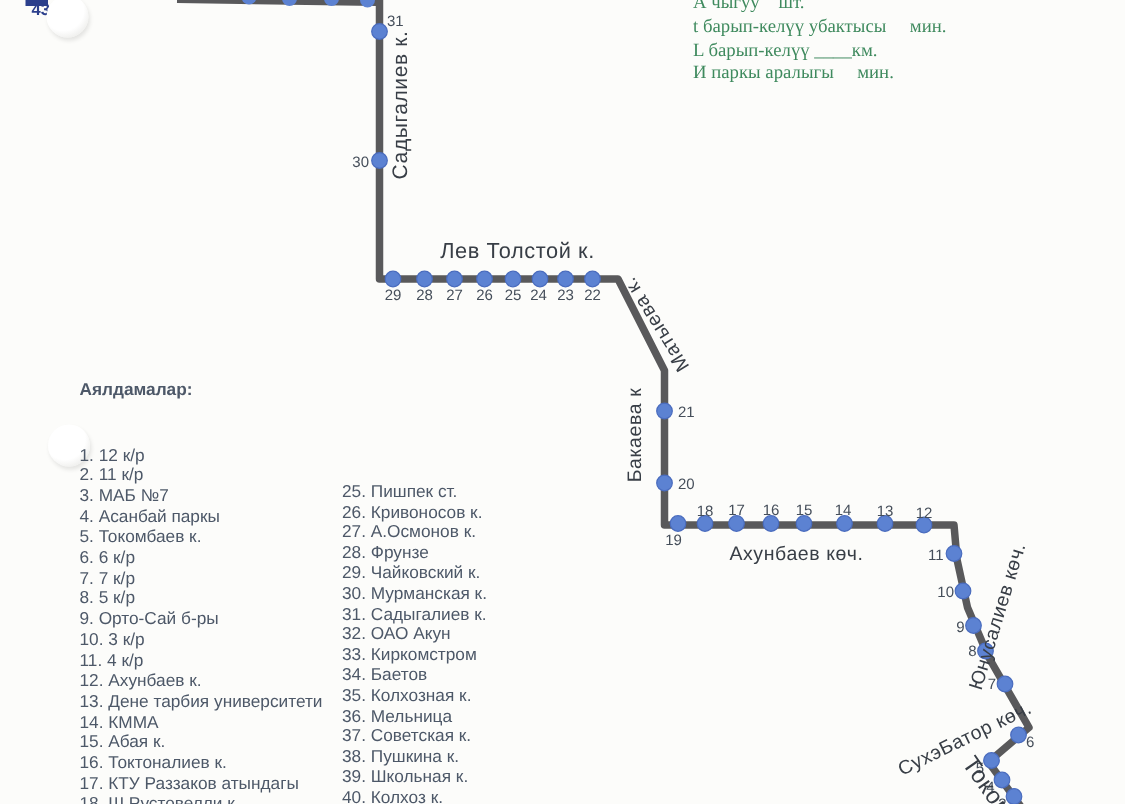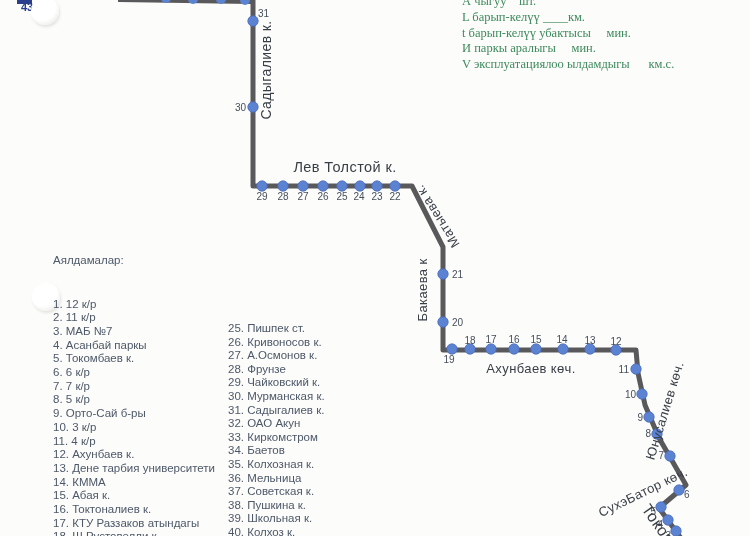--- a/index.html
+++ b/index.html
@@ -25,21 +25,21 @@
     position:absolute;left:462px;top:-6px;
     font-family:"Liberation Serif", serif;
     font-size:12.5px;line-height:15.8px;color:#3f8a5e;
     white-space:pre;
   }
   
   .stoplist{
     position:absolute;font-size:11.5px;line-height:13.7px;color:#4d5868;
     white-space:pre;
   }
-  .stoplist .title{font-weight:normal;margin-bottom:2px;}
+  .stoplist .title{font-weight:bold;margin-bottom:2px;}
   .list-left{left:53px;top:227px;}
   .list-right{left:228px;top:322px;line-height:13.6px;}
   svg text{font-family:"Liberation Sans", sans-serif;}
 </style>
 </head>
 <body>
 
 <svg class="layer" width="750" height="536" viewBox="0 0 750 536">
     <path d="M118,0 L251,2" fill="none" stroke="#59595b" stroke-width="4"></path>
     <circle cx="166" cy="-2" r="5" fill="#5c82d2"></circle>
@@ -114,20 +114,20 @@
     <text transform="translate(645,496) rotate(-26)" text-anchor="middle" fill="#383e46" font-size="13" letter-spacing="0.4">СухэБатор көч.</text>
     <text transform="translate(641,509) rotate(55)" text-anchor="start" fill="#383e46" font-size="16" letter-spacing="0.4">Токомбаев</text>
   </svg>
 
 <div class="corner-bar"></div>
 <div class="corner-num">431</div>
 
 <div class="punch p1"></div>
 <div class="punch p2"></div>
 
-<div class="legend"><div>А чыгуу    шт.</div><div>L барып-келүү ____км.</div><div>t барып-келүү убактысы     мин.</div><div>И паркы аралыгы     мин.</div><div>V эксплуатациялоо ылдамдыгы      км.с.</div></div>
+<div class="legend"><div>А чыгуу    шт.</div><div>t барып-келүү убактысы     мин.</div><div>L барып-келүү ____км.</div><div>И паркы аралыгы     мин.</div></div>
 
 <div class="stoplist list-left">
   <div class="title">Аялдамалар:</div>
   <div><div>1. 12 к/р</div><div>2. 11 к/р</div><div>3. МАБ №7</div><div>4. Асанбай паркы</div><div>5. Токомбаев к.</div><div>6. 6 к/р</div><div>7. 7 к/р</div><div>8. 5 к/р</div><div>9. Орто-Сай б-ры</div><div>10. 3 к/р</div><div>11. 4 к/р</div><div>12. Ахунбаев к.</div><div>13. Дене тарбия университети</div><div>14. КММА</div><div>15. Абая к.</div><div>16. Токтоналиев к.</div><div>17. КТУ Раззаков атындагы</div><div>18. Ш.Рустовелли к.</div></div>
 </div>
 
 <div class="stoplist list-right"><div>25. Пишпек ст.</div><div>26. Кривоносов к.</div><div>27. А.Осмонов к.</div><div>28. Фрунзе</div><div>29. Чайковский к.</div><div>30. Мурманская к.</div><div>31. Садыгалиев к.</div><div>32. ОАО Акун</div><div>33. Киркомстром</div><div>34. Баетов</div><div>35. Колхозная к.</div><div>36. Мельница</div><div>37. Советская к.</div><div>38. Пушкина к.</div><div>39. Школьная к.</div><div>40. Колхоз к.</div></div>
 
 </body></html>

